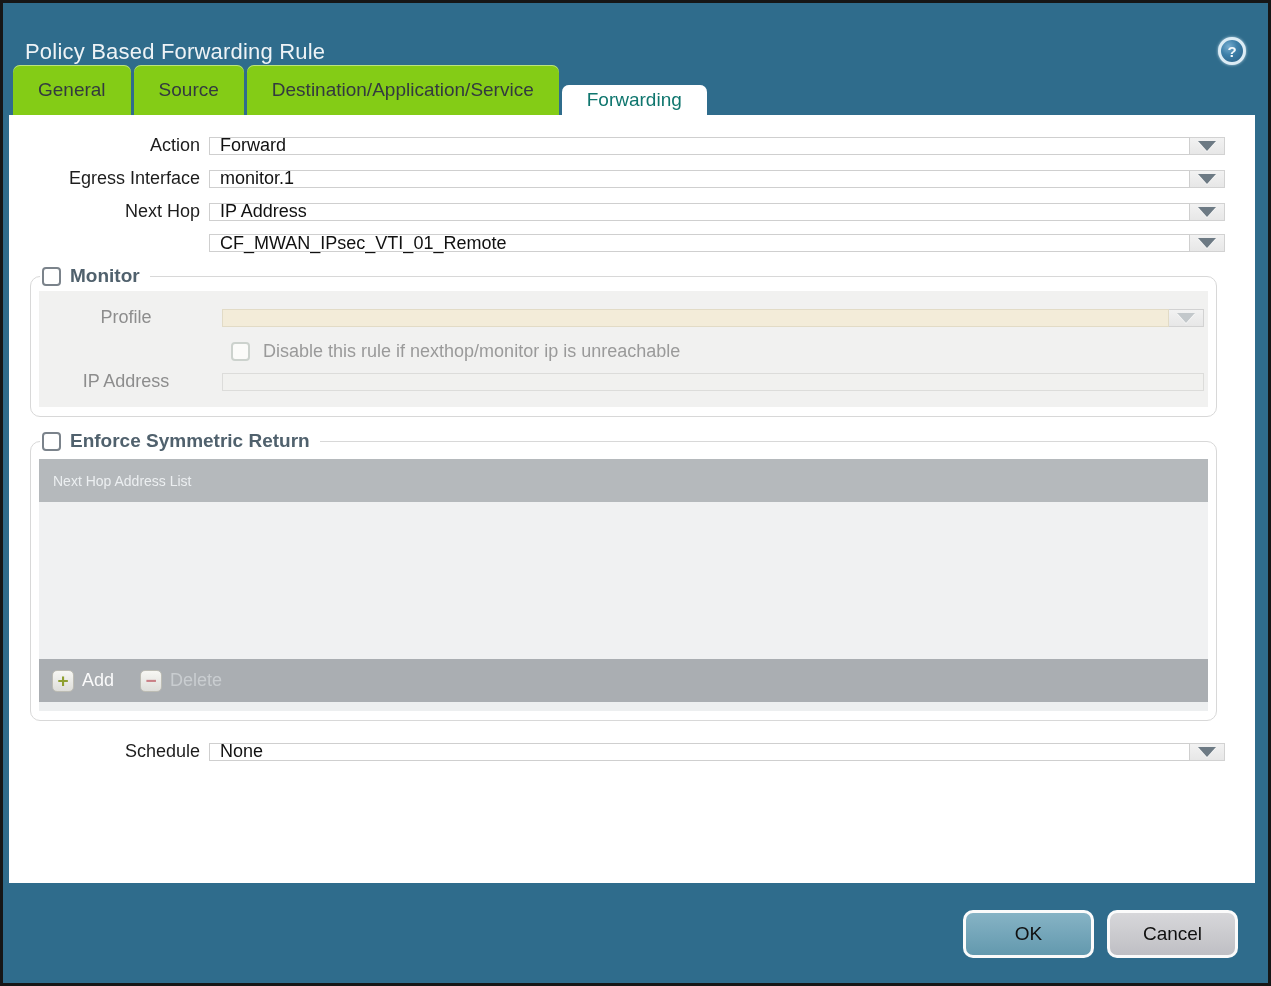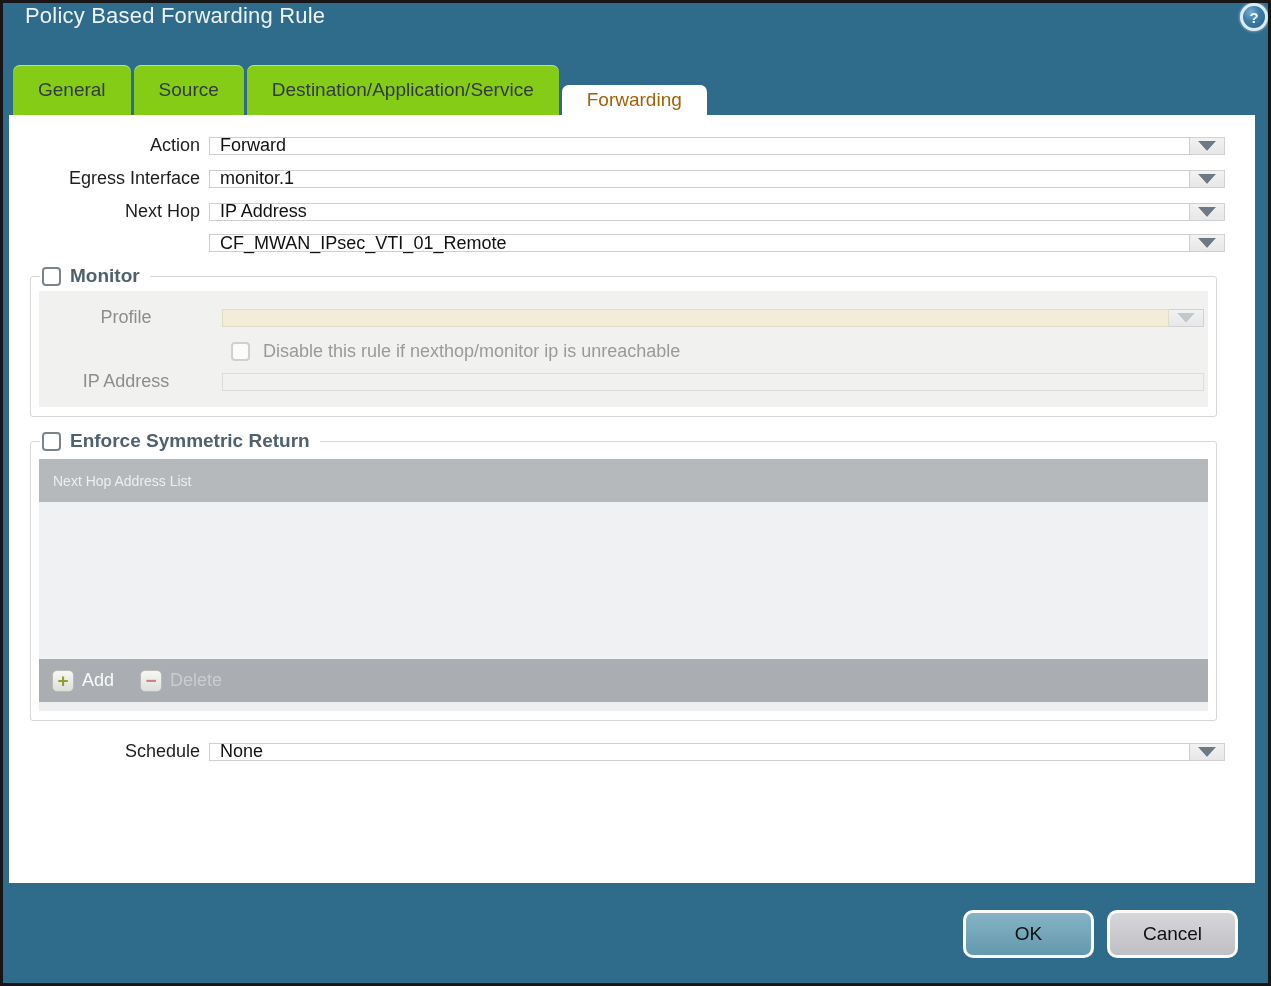--- a/index.html
+++ b/index.html
@@ -11,22 +11,22 @@
     width: 1271px; height: 986px;
     background: #2f6c8c;
     border: 3px solid #161616;
     display: flex; flex-direction: column;
     overflow: hidden;
   }
 
   
   .titlebar {
     height: 62px; flex: 0 0 auto;
-    display: flex; align-items: flex-start;
-    padding: 0 0 0 22px;
+    display: flex; align-items: flex-end;
+    padding: 0 22px 0 22px;
   }
   .titlebar .title {
     color: #eef3f6; font-size: 22px; font-weight: 400; letter-spacing: .2px;
   }
   .help-icon {
     margin-left: auto;
     width: 28px; height: 28px; border-radius: 50%;
     background: radial-gradient(circle at 35% 30%, #77add0 0%, #3d7fa9 40%, #2a5f83 100%);
     background-color: #3a7ca2;
     border: 3px solid #dcecf5;
@@ -45,21 +45,21 @@
   .tab {
     background: #84cc16;
     border-radius: 7px 7px 0 0;
     padding: 0 25px;
     display: flex; align-items: center; justify-content: center;
     font-size: 19px; color: #333a3f;
     box-shadow: inset 0 1px 0 rgba(255,255,255,.45);
     cursor: pointer;
   }
   .tab.active {
-    background: #ffffff; color: #a16207; margin-top: 20px;
+    background: #ffffff; color: #0f766e; margin-top: 20px;
   }
 
   
   .content {
     flex: 1 1 auto;
     background: #ffffff;
     margin: 0 13px 0 6px;
     padding: 20px 30px 0 0;
     overflow: hidden;
   }
@@ -95,21 +95,21 @@
     border-left: 9px solid transparent;
     border-right: 9px solid transparent;
     border-top: 10px solid #6d7a84;
     filter: drop-shadow(0 1px 0 rgba(255,255,255,.7));
   }
   .dd-btn.disabled .dd-arrow { border-top-color: #c3c8cb; }
 
   
   .fieldset {
     position: relative;
-    border: 1px solid #d8d8d8; border-radius: 3px;
+    border: 1px solid #d8d8d8; border-radius: 10px;
     margin: 24px 8px 0 21px;
     padding: 14px 8px 9px;
   }
   .legend {
     position: absolute; top: -14px; left: 9px;
     background: #ffffff; padding: 0 10px 0 2px;
     display: flex; align-items: center; gap: 9px;
     font-size: 19px; font-weight: bold; color: #50616d;
     line-height: 26px;
   }

